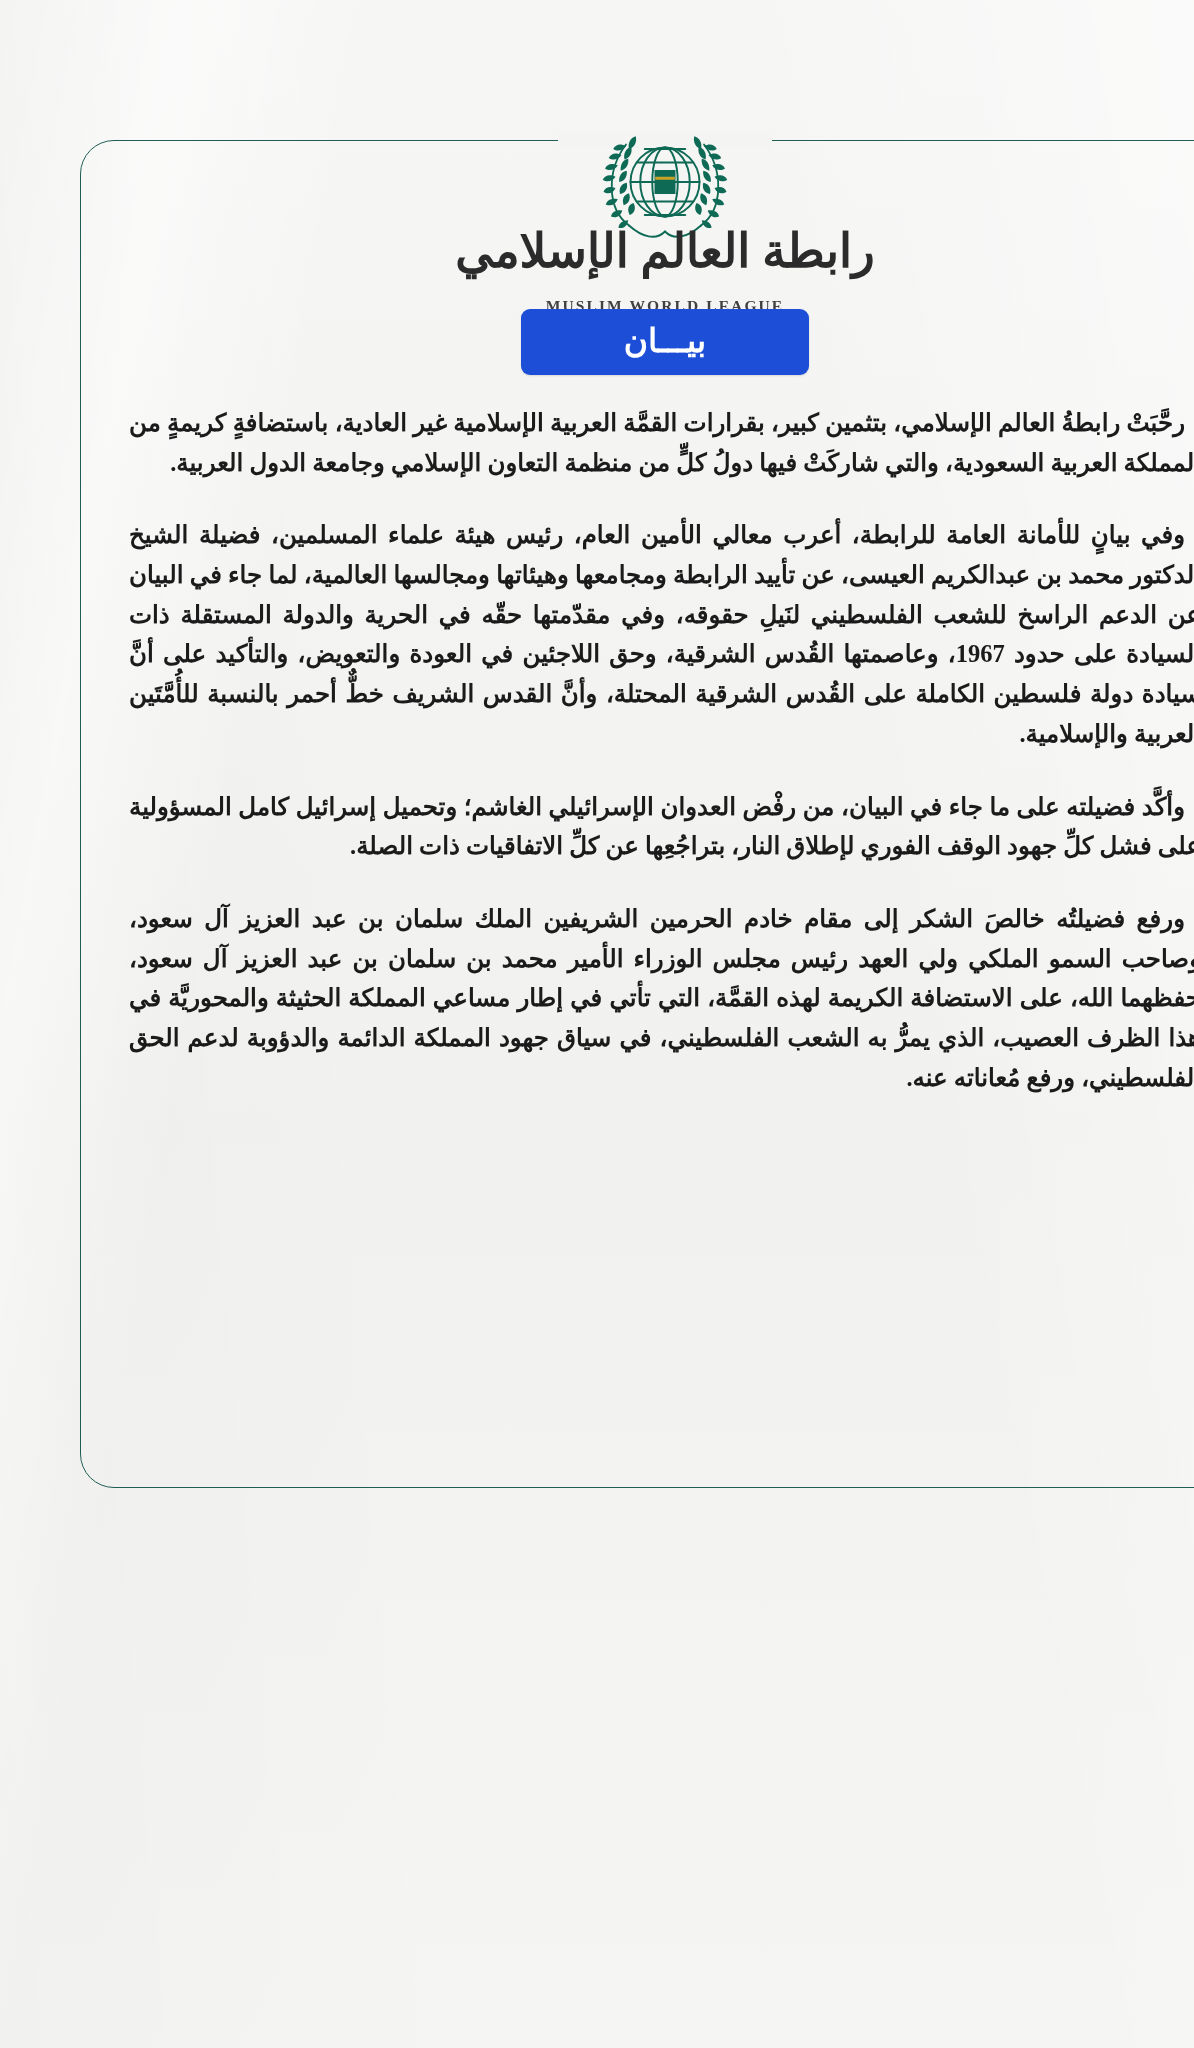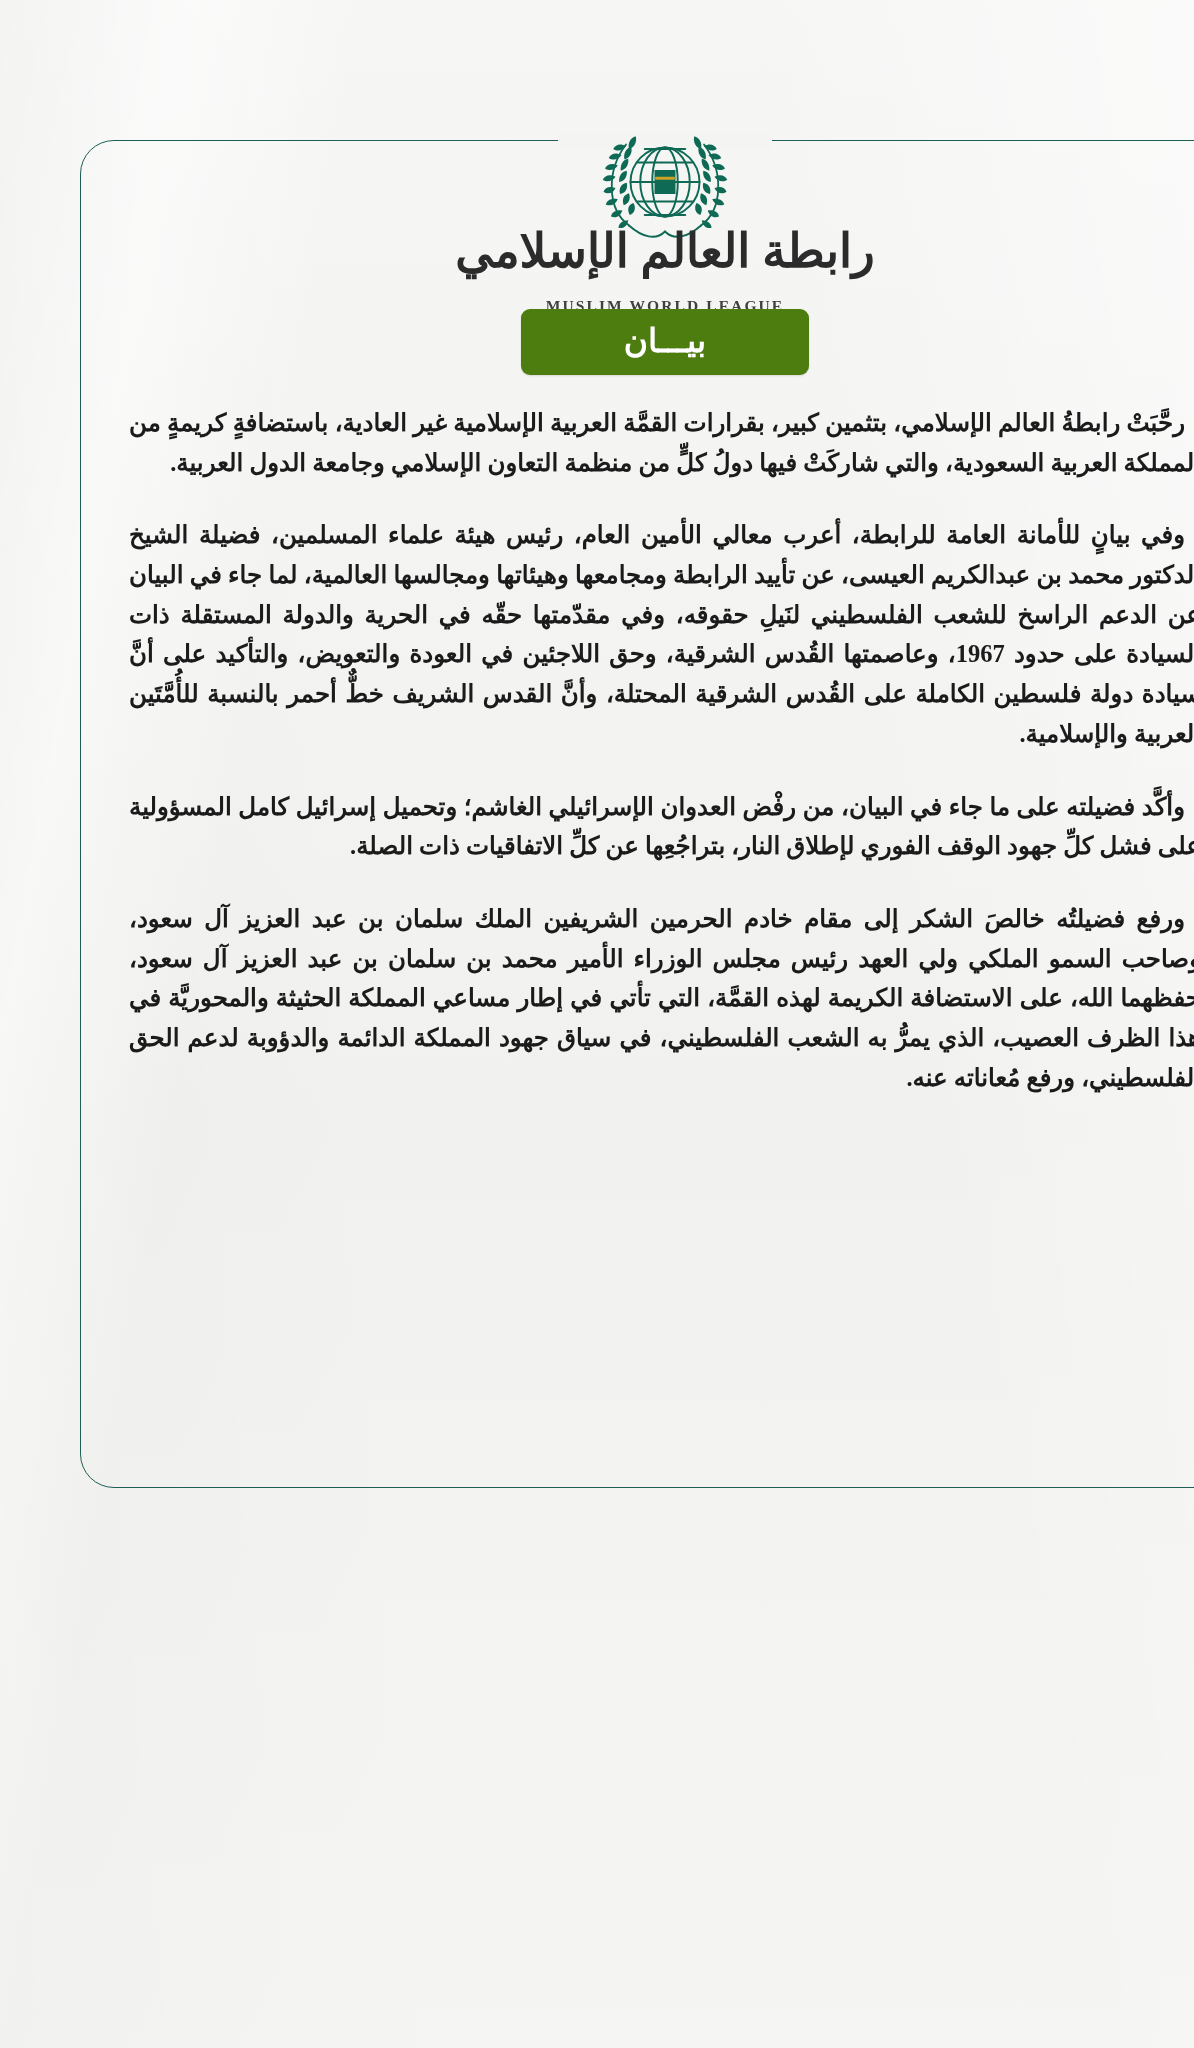--- a/index.html
+++ b/index.html
@@ -102,21 +102,21 @@
     position: absolute;
     left: 0;
     right: 0;
     top: 168px;
     display: flex;
     justify-content: center;
     z-index: 3;
   }
 
   .badge {
-    background: #4d7c0f;
+    background: #1d4ed8;
     color: #ffffff;
     min-width: 200px;
     padding: 12px 44px 15px;
     border-radius: 9px;
     text-align: center;
     font-size: 33px;
     font-weight: 700;
     letter-spacing: 2px;
     font-family: "Liberation Serif", "DejaVu Serif", serif;
     direction: rtl;

